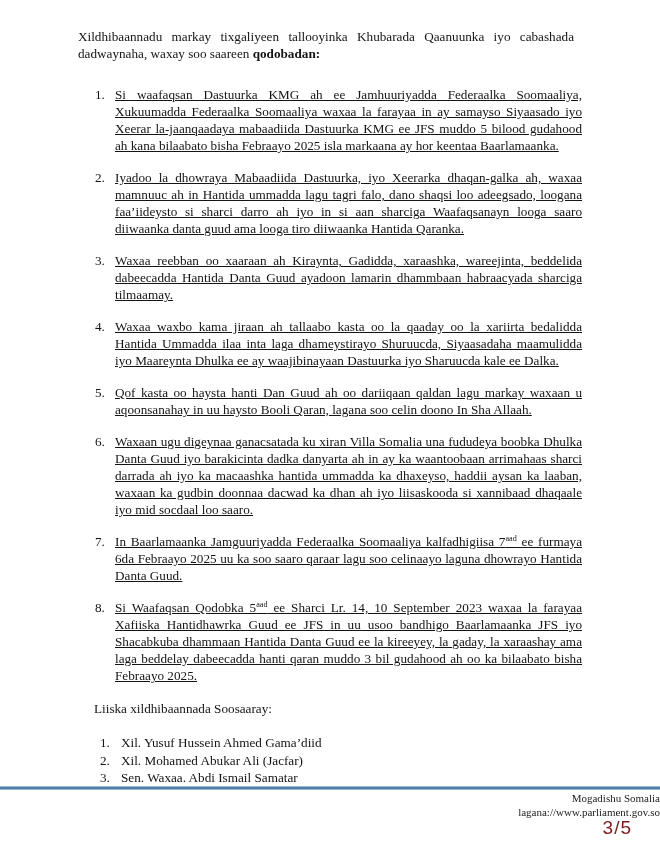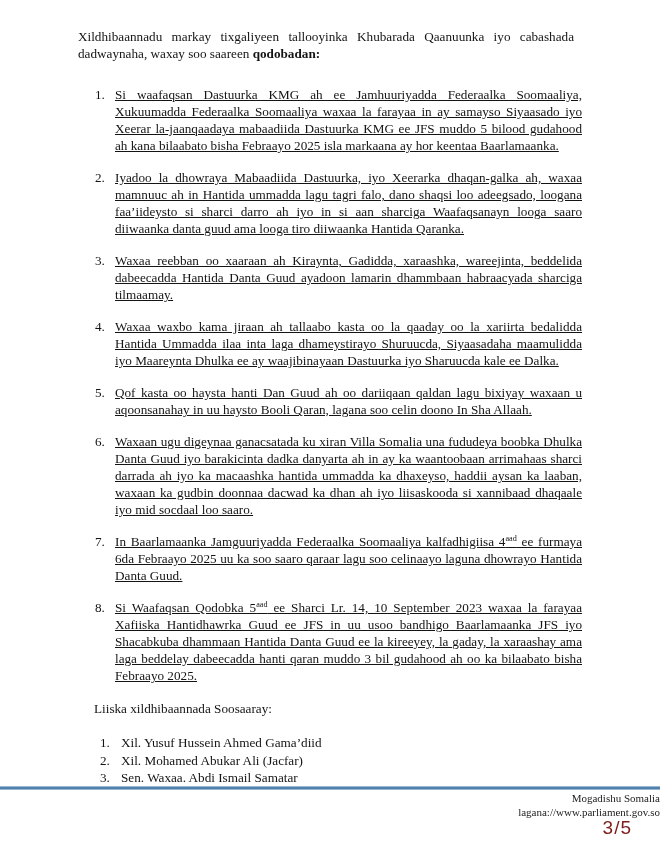--- a/index.html
+++ b/index.html
@@ -118,31 +118,31 @@
         <div class="li-text"><span>Waxaa reebban oo xaaraan ah Kiraynta, Gadidda, xaraashka, wareejinta, beddelida dabeecadda Hantida Danta Guud ayadoon lamarin dhammbaan habraacyada sharciga tilmaamay.</span></div>
       </div>
 
       <div class="li">
         <span class="num">4.</span>
         <div class="li-text"><span>Waxaa waxbo kama jiraan ah tallaabo kasta oo la qaaday oo la xariirta bedalidda Hantida Ummadda ilaa inta laga dhameystirayo Shuruucda, Siyaasadaha maamulidda iyo Maareynta Dhulka ee ay waajibinayaan Dastuurka iyo Sharuucda kale ee Dalka.</span></div>
       </div>
 
       <div class="li">
         <span class="num">5.</span>
-        <div class="li-text"><span>Qof kasta oo haysta hanti Dan Guud ah oo dariiqaan qaldan lagu bixiyay waxaan u aqoonsanahay in uu haysto Booli Qaran, lagana soo celin doono In Sha Allaah.</span></div>
+        <div class="li-text"><span>Qof kasta oo haysta hanti Dan Guud ah oo dariiqaan qaldan lagu markay waxaan u aqoonsanahay in uu haysto Booli Qaran, lagana soo celin doono In Sha Allaah.</span></div>
       </div>
 
       <div class="li">
         <span class="num">6.</span>
         <div class="li-text"><span>Waxaan ugu digeynaa ganacsatada ku xiran Villa Somalia una fududeya boobka Dhulka Danta Guud iyo barakicinta dadka danyarta ah in ay ka waantoobaan arrimahaas sharci darrada ah iyo ka macaashka hantida ummadda ka dhaxeyso, haddii aysan ka laaban, waxaan ka gudbin doonnaa dacwad ka dhan ah iyo liisaskooda si xannibaad dhaqaale iyo mid socdaal loo saaro.</span></div>
       </div>
 
       <div class="li">
         <span class="num">7.</span>
-        <div class="li-text"><span>In Baarlamaanka Jamguuriyadda Federaalka Soomaaliya kalfadhigiisa 4</span><sup>aad</sup><span> ee furmaya 6da Febraayo 2025 uu ka soo saaro qaraar lagu soo celinaayo laguna dhowrayo Hantida Danta Guud.</span></div>
+        <div class="li-text"><span>In Baarlamaanka Jamguuriyadda Federaalka Soomaaliya kalfadhigiisa 7</span><sup>aad</sup><span> ee furmaya 6da Febraayo 2025 uu ka soo saaro qaraar lagu soo celinaayo laguna dhowrayo Hantida Danta Guud.</span></div>
       </div>
 
       <div class="li">
         <span class="num">8.</span>
         <div class="li-text"><span>Si Waafaqsan Qodobka 5</span><sup>aad</sup><span> ee Sharci Lr. 14, 10 September 2023 waxaa la farayaa Xafiiska Hantidhawrka Guud ee JFS in uu usoo bandhigo Baarlamaanka JFS iyo Shacabkuba dhammaan Hantida Danta Guud ee la kireeyey, la gaday, la xaraashay ama laga beddelay dabeecadda hanti qaran muddo 3 bil gudahood ah oo ka bilaabato bisha Febraayo 2025.</span></div>
       </div>
 
     </div>
 
     <p class="signers-heading">Liiska xildhibaannada Soosaaray:</p>

